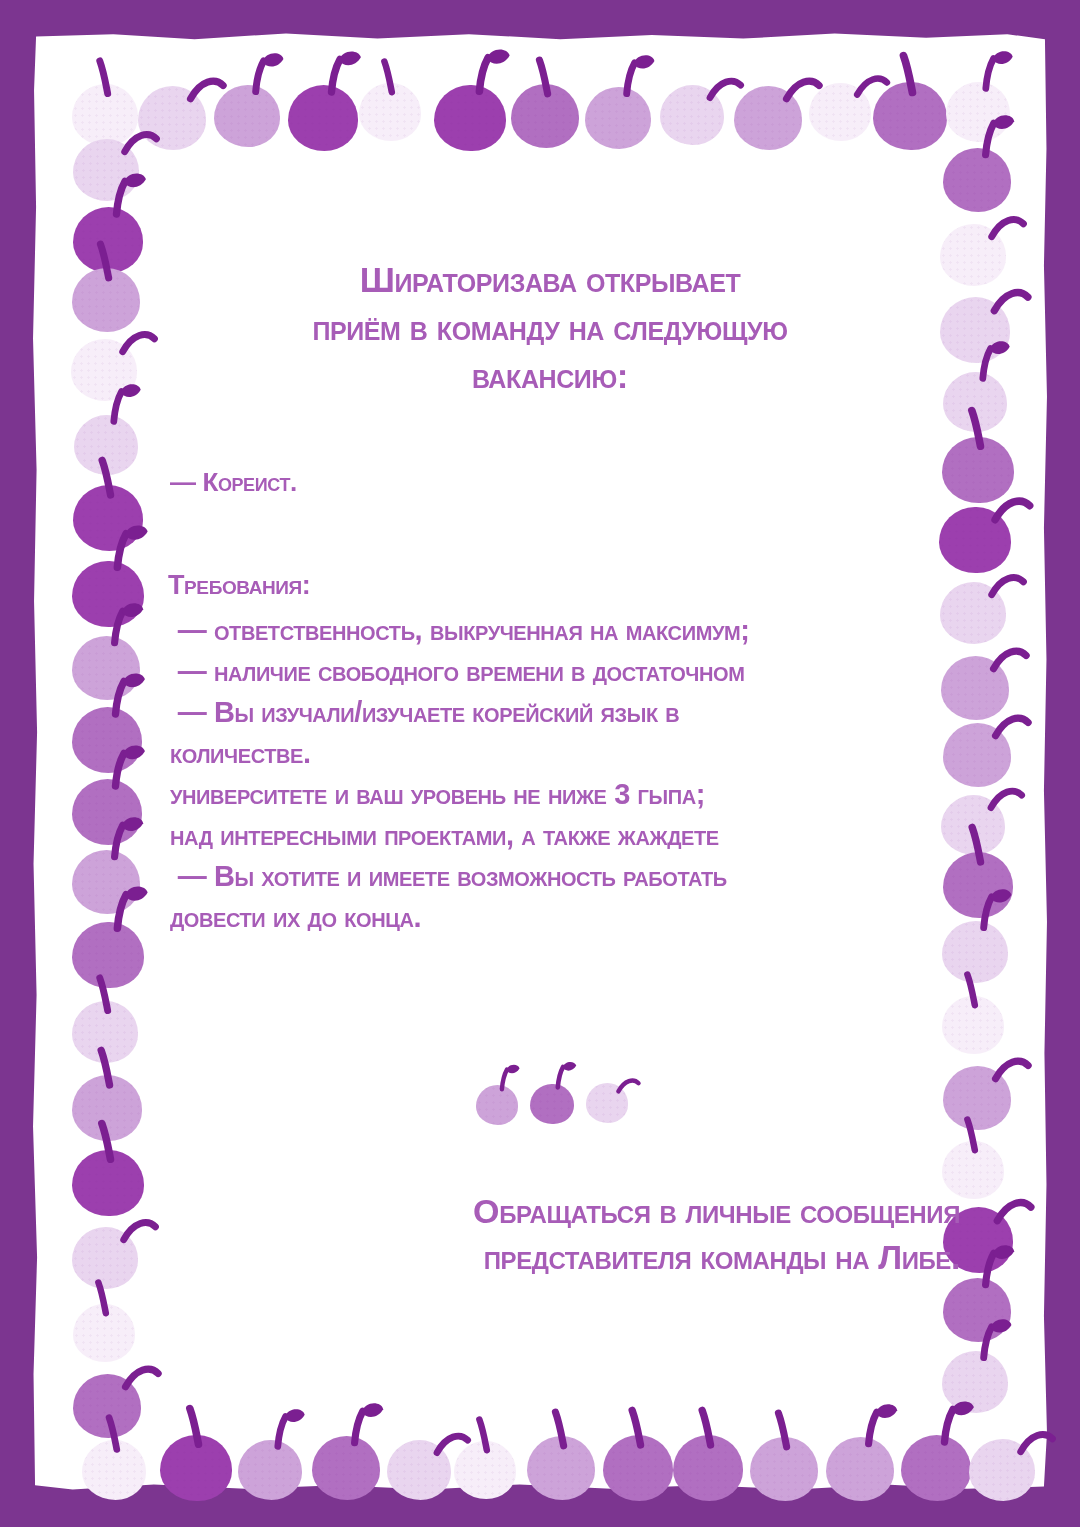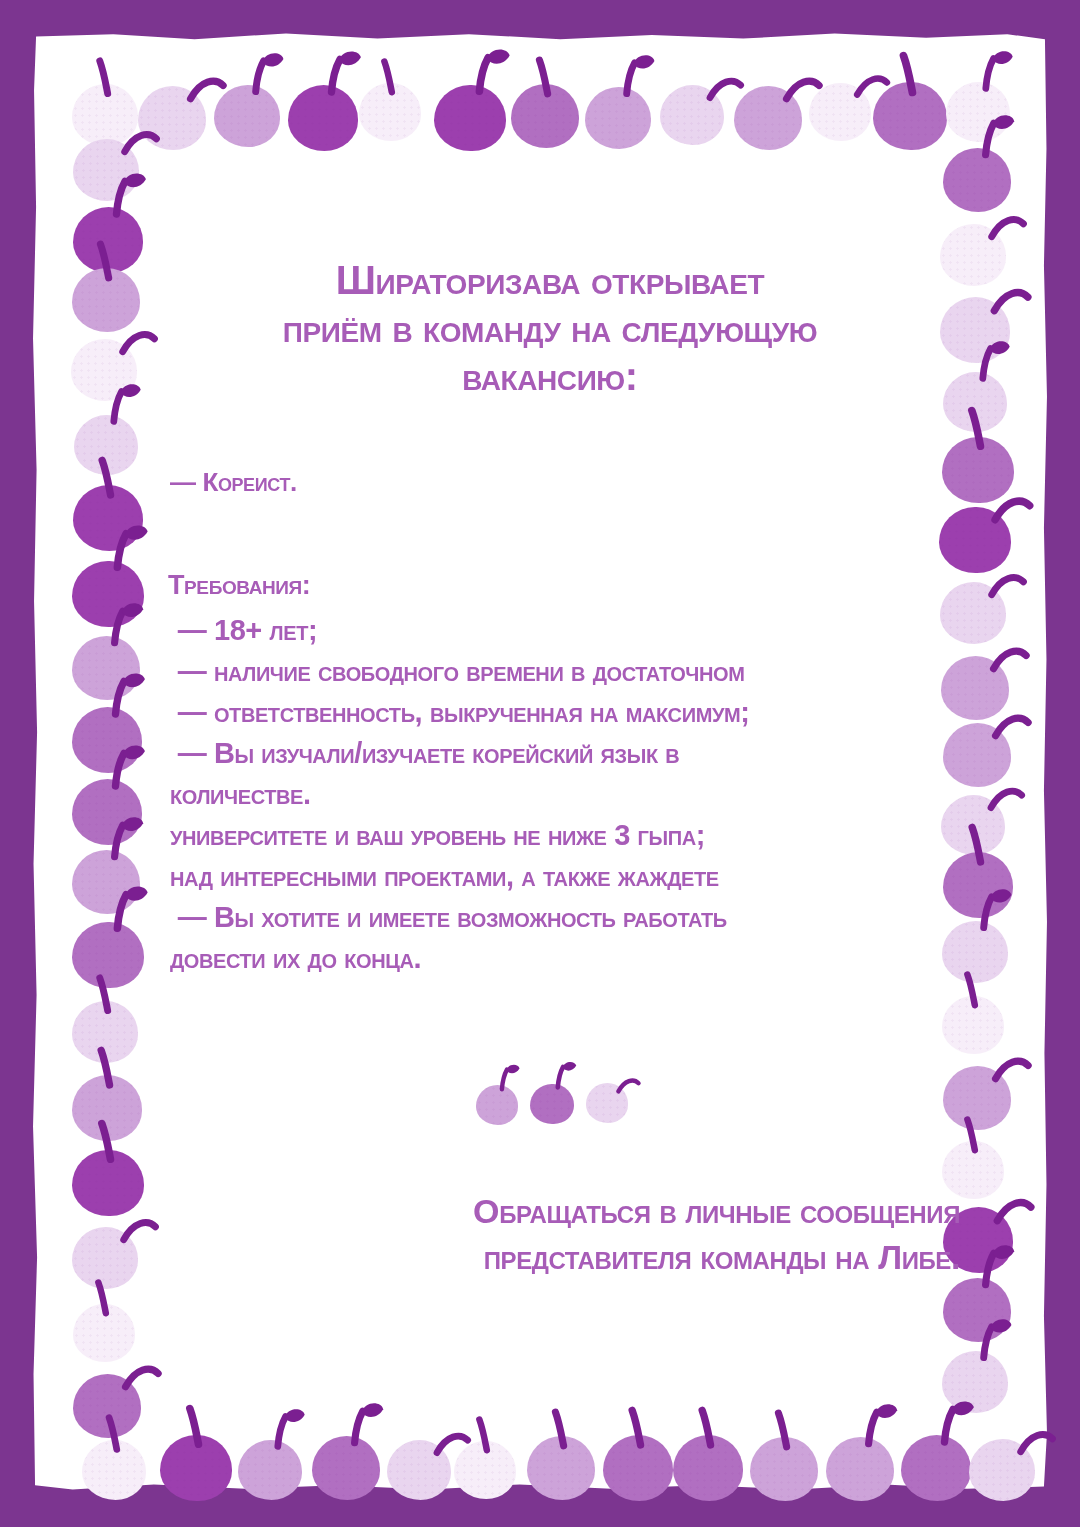--- a/index.html
+++ b/index.html
@@ -29,21 +29,21 @@
     border-radius:51% 49% 48% 52% / 54% 53% 46% 47%;
     background-image:radial-gradient(rgba(123,31,145,0.05) 1.2px, transparent 1.3px);
     background-size:7px 7px;
   }
   .apple svg{position:absolute;overflow:visible;}
   .txt{
     position:absolute;color:#a75cb7;font-weight:bold;
     font-variant:small-caps;letter-spacing:-0.4px;
   }
   .txt div{white-space:pre;}
-  .title{left:140px;top:256px;width:820px;text-align:center;font-size:40px;line-height:48px;}
+  .title{left:140px;top:256px;width:820px;text-align:center;font-size:35px;line-height:48px;}
   .vacancy{left:170px;top:462px;font-size:26px;line-height:40px;}
   .req-heading{left:168px;top:562px;font-size:27px;line-height:46px;}
   .req-list{left:170px;top:610px;font-size:29px;line-height:41px;}
   .contact{left:140px;top:1188px;width:820px;text-align:right;font-size:34px;line-height:46px;}
 </style>
 </head>
 <body>
 
 <div class="frame">
   <div class="paper"></div>
@@ -404,23 +404,22 @@
       <div>Шираторизава открывает</div>
       <div>приём в команду на следующую</div>
       <div>вакансию:</div>
     </div>
 
   <div class="txt vacancy"> — Кореист.</div>
 
   <div class="txt req-heading">Требования:</div>
 
   <div class="txt req-list">
-      <div> — 18+ лет;</div>
+      <div> — ответственность, выкрученная на максимум;</div>
       <div> — наличие свободного времени в достаточном</div>
-      <div> — ответственность, выкрученная на максимум;</div>
       <div> — Вы изучали/изучаете корейский язык в</div>
       <div>количестве.</div>
       <div>университете и ваш уровень не ниже 3 гыпа;</div>
       <div>над интересными проектами, а также жаждете</div>
       <div> — Вы хотите и имеете возможность работать</div>
       <div>довести их до конца.</div>
     </div>
 
   <div class="txt contact">
       <div>Обращаться в личные сообщения</div>

